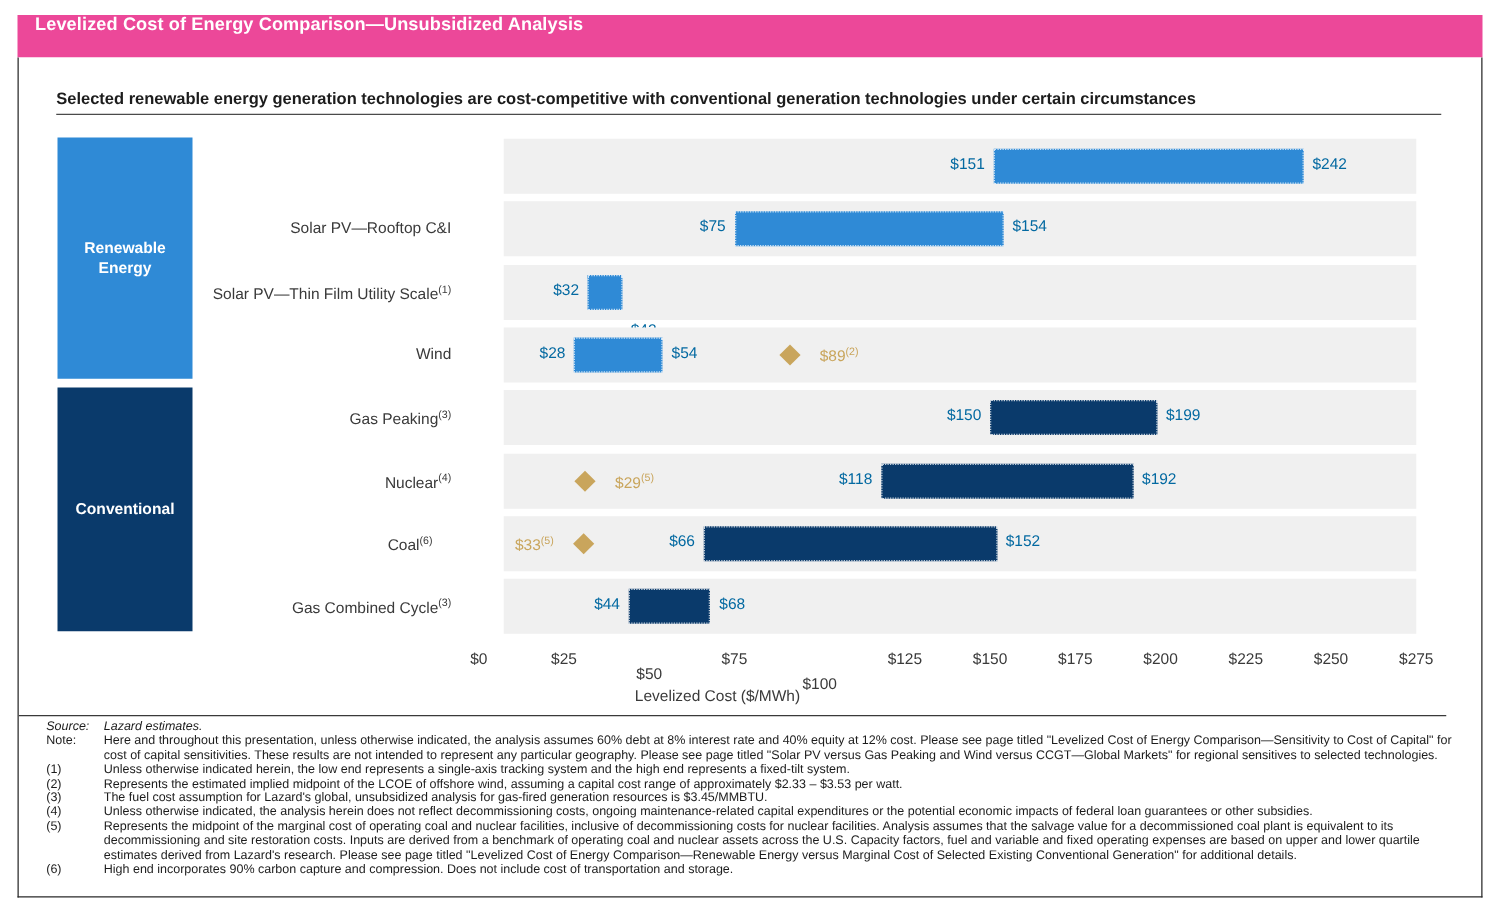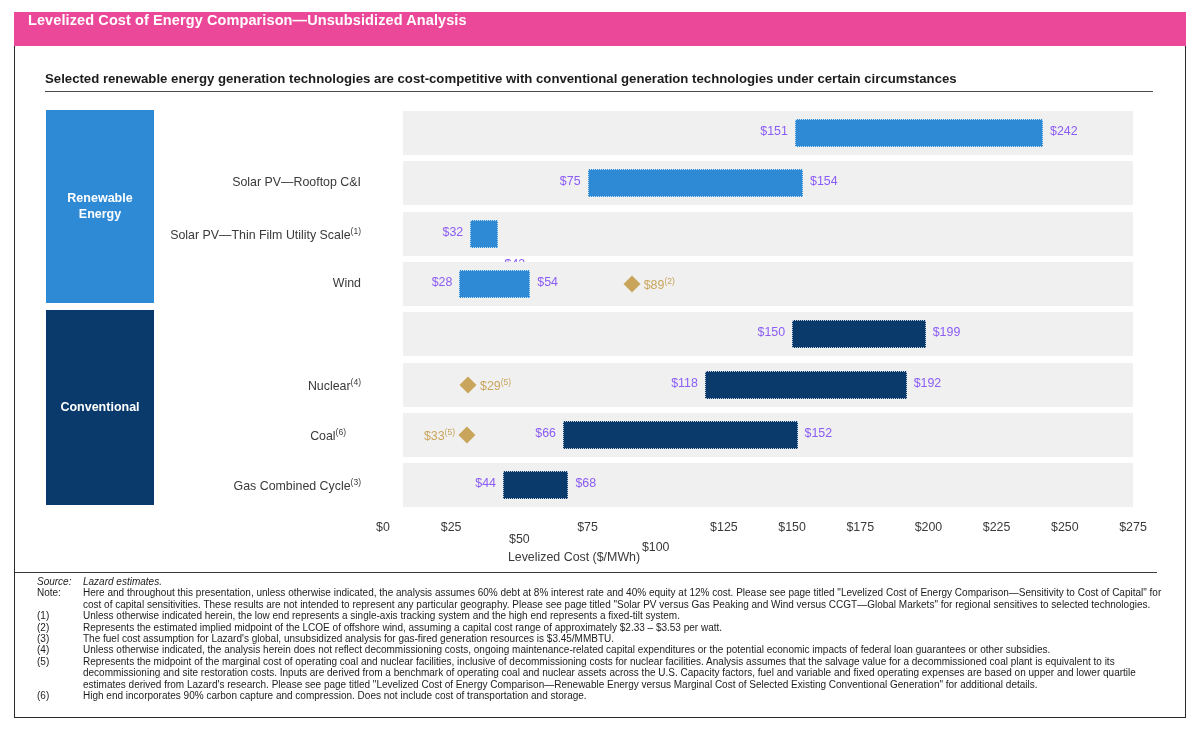--- a/index.html
+++ b/index.html
@@ -57,26 +57,26 @@
     position:absolute; right:0; width:300px; text-align:right;
     font-size:12.4px; color:#3a3a3a; white-space:nowrap;
   }
   .rowlabel sup { font-size:8.5px; vertical-align:super; }
 
   .bar { position:absolute; height:28px; top:8px; border:1px dotted rgba(255,255,255,.75); }
   .bar.blue { background:#2f8ad6; }
   .bar.navy { background:#0a3a6b; }
 
   .endlabel {
-    position:absolute; top:13px; font-size:12.4px; color:#8b5cf6; white-space:nowrap;
+    position:absolute; top:13px; font-size:12.4px; color:#0369a1; white-space:nowrap;
   }
   .endlabel.low  { transform:translateX(-100%); padding-right:7px; }
   .endlabel.high { padding-left:7px; }
 
-  .marker { position:absolute; top:14px; display:flex; align-items:center; white-space:nowrap; }
+  .marker { position:absolute; top:14px; display:flex; align-items:center; white-space:nowrap;gap:12px; }
   .marker .dia {
     width:12px; height:12px; background:#c9a55c; transform:rotate(45deg);
     display:inline-block; flex:none;
   }
   .marker .mtext { font-size:12.4px; color:#c9a55c; }
   .marker .mtext sup { font-size:8.5px; vertical-align:super; }
   .marker.right .dia { margin-right:6px; }
   .marker.left  .dia { margin-left:6px; }
   .marker.left { transform:translateX(-100%); }
 
@@ -138,20 +138,21 @@
       <div class="row" style="top: 261.9px;"></div>
       <div class="rowlabel" style="top: 275.9px; left: 61px;">Wind</div>
       <div class="bar blue" style="left: 459.364px; width: 70.9091px; top: 269.9px;"></div>
       <div class="endlabel low" style="left: 459.364px; top: 274.9px;">$28</div>
       <div class="endlabel high" style="left: 530.273px; top: 274.9px;">$54</div>
       <div class="marker right" style="left: 625.727px; top: 275.9px;">
         <span class="dia"></span>
         <span class="mtext">$89<sup>(2)</sup></span>
       </div>
       <div class="row" style="top: 312.2px;"></div>
+      <div class="rowlabel" style="top: 326.2px; left: 61px;">Gas Peaking<sup>(3)</sup></div>
       <div class="bar navy" style="left: 792.091px; width: 133.636px; top: 320.2px;"></div>
       <div class="endlabel low" style="left: 792.091px; top: 325.2px;">$150</div>
       <div class="endlabel high" style="left: 925.727px; top: 325.2px;">$199</div>
       <div class="row" style="top: 362.5px;"></div>
       <div class="rowlabel" style="top: 376.5px; left: 61px;">Nuclear<sup>(4)</sup></div>
       <div class="bar navy" style="left: 704.818px; width: 201.818px; top: 370.5px;"></div>
       <div class="endlabel low" style="left: 704.818px; top: 375.5px; text-align: center;">$118</div>
       <div class="endlabel high" style="left: 906.636px; top: 375.5px;">$192</div>
       <div class="marker right" style="left: 462.091px; top: 376.5px;">
         <span class="dia"></span>

